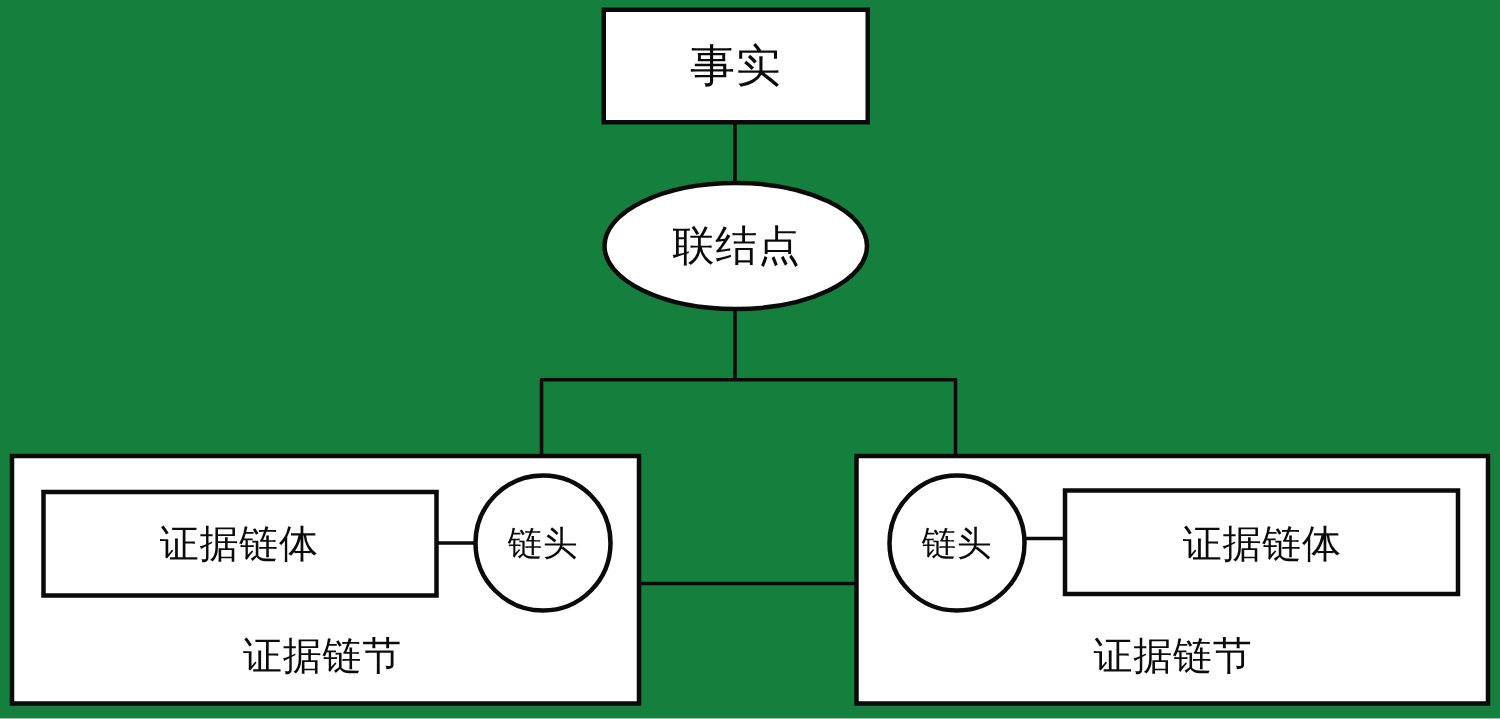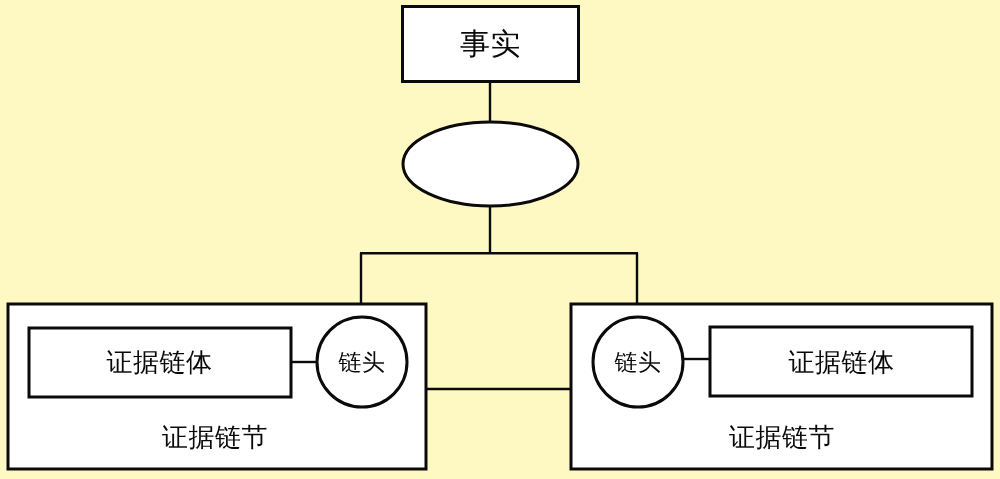--- a/index.html
+++ b/index.html
@@ -7,21 +7,21 @@
     padding: 0;
     background: #ffffff;
   }
   body {
     font-family: "DejaVu Sans", "Liberation Sans", sans-serif;
   }
   #diagram-canvas {
     position: relative;
     width: 1000px;
     height: 479px;
-    background: #fef9c3;
+    background: #15803d;
     overflow: hidden;
   }
   #diagram-svg {
     position: absolute;
     left: 0;
     top: 0;
     width: 1000px;
     height: 479px;
   }
   .node-label {
@@ -131,20 +131,21 @@
     <line x1="682" y1="359" x2="711" y2="359" stroke="#0a0a0a" stroke-width="2.4"></line>
 
     <rect x="710" y="327" width="262" height="69" fill="#ffffff" stroke="#0a0a0a" stroke-width="3"></rect>
 
     <line x1="426" y1="389" x2="571" y2="389" stroke="#0a0a0a" stroke-width="2.4"></line>
 
   </svg>
 
   <div class="node-label lbl-fact">事实</div>
 
+  <div class="node-label lbl-joint">联结点</div>
 
   <div class="node-label lbl-body-left">证据链体</div>
 
   <div class="node-label lbl-head-left">链头</div>
 
   <div class="node-label lbl-link-left">证据链节</div>
 
   <div class="node-label lbl-head-right">链头</div>
 
   <div class="node-label lbl-body-right">证据链体</div>

